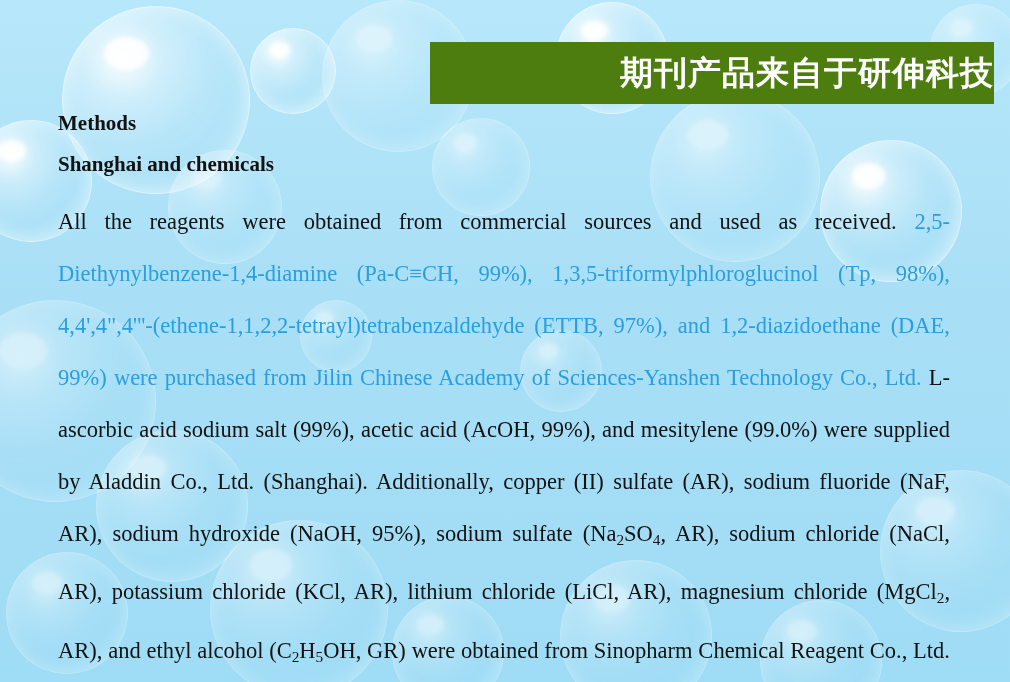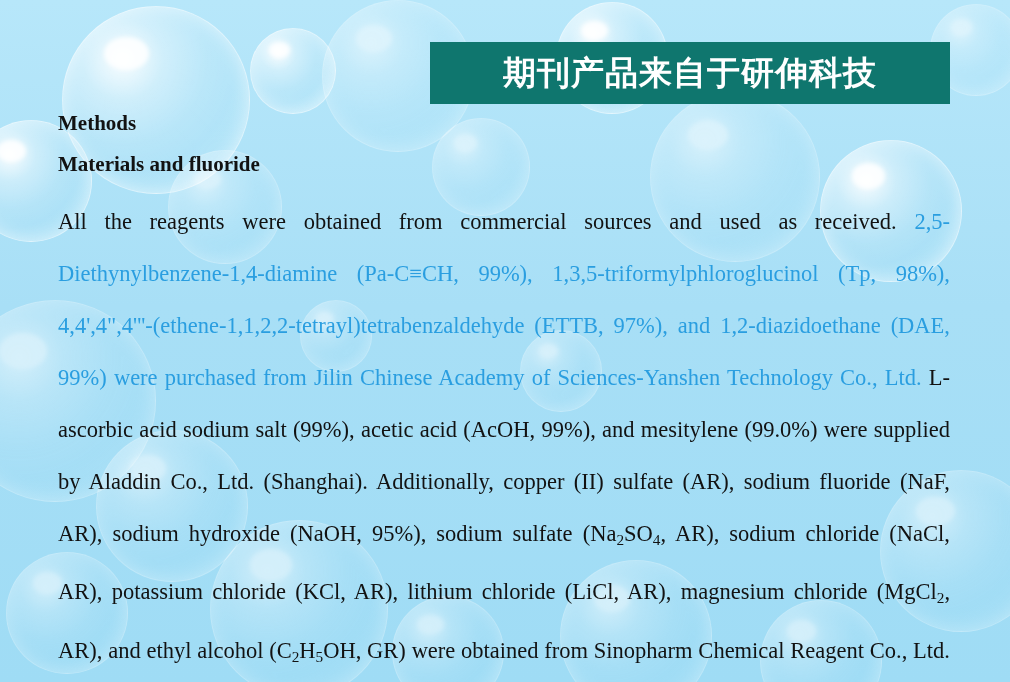--- a/index.html
+++ b/index.html
@@ -55,27 +55,27 @@
     filter: blur(2px);
   }
   .bubble.faint {
     opacity: 0.55;
   }
   
   #title-banner {
     position: absolute;
     left: 430px;
     top: 42px;
-    width: 520px;
+    width: 564px;
     height: 62px;
-    background: #0f766e;
+    background: #4d7c0f;
     z-index: 3;
     display: flex;
     align-items: center;
-    justify-content: center;
+    justify-content: flex-end;
   }
   #title-banner .title-text {
     color: #ffffff;
     font-family: "DejaVu Sans", sans-serif;
     font-size: 33px;
     font-weight: bold;
     letter-spacing: 1px;
     white-space: nowrap;
   }
   
@@ -138,17 +138,17 @@
     <div class="bubble faint" style="left:520px; top:330px; width:80px; height:80px;"></div>
     <div class="bubble faint" style="left:300px; top:300px; width:70px; height:70px;"></div>
   </div>
 
   <div id="title-banner">
     <span class="title-text">期刊产品来自于研伸科技</span>
   </div>
 
   <div id="content">
     <h1 class="heading">Methods</h1>
-    <h2 class="heading second">Materials and fluoride</h2>
+    <h2 class="heading second">Shanghai and chemicals</h2>
     <p class="para"><span>All the reagents were obtained from commercial sources and used as received. </span><span class="hl">2,5-Diethynylbenzene-1,4-diamine (Pa-C≡CH, 99%), 1,3,5-triformylphloroglucinol (Tp, 98%), 4,4',4",4'''-(ethene-1,1,2,2-tetrayl)tetrabenzaldehyde (ETTB, 97%), and 1,2-diazidoethane (DAE, 99%) were purchased from Jilin Chinese Academy of Sciences-Yanshen Technology Co., Ltd.</span><span> L-ascorbic acid sodium salt (99%), acetic acid (AcOH, 99%), and mesitylene (99.0%) were supplied by Aladdin Co., Ltd. (Shanghai). Additionally, copper (II) sulfate (AR), sodium fluoride (NaF, AR), sodium hydroxide (NaOH, 95%), sodium sulfate (Na</span><sub>2</sub><span>SO</span><sub>4</sub><span>, AR), sodium chloride (NaCl, AR), potassium chloride (KCl, AR), lithium chloride (LiCl, AR), magnesium chloride (MgCl</span><sub>2</sub><span>, AR), and ethyl alcohol (C</span><sub>2</sub><span>H</span><sub>5</sub><span>OH, GR) were obtained from Sinopharm Chemical Reagent Co., Ltd. (Shanghai, China). Isopropanol (AR), 1-(azidomethyl)-4-[4-</span></p>
   </div>
 
 </div>
 
 </body></html>

